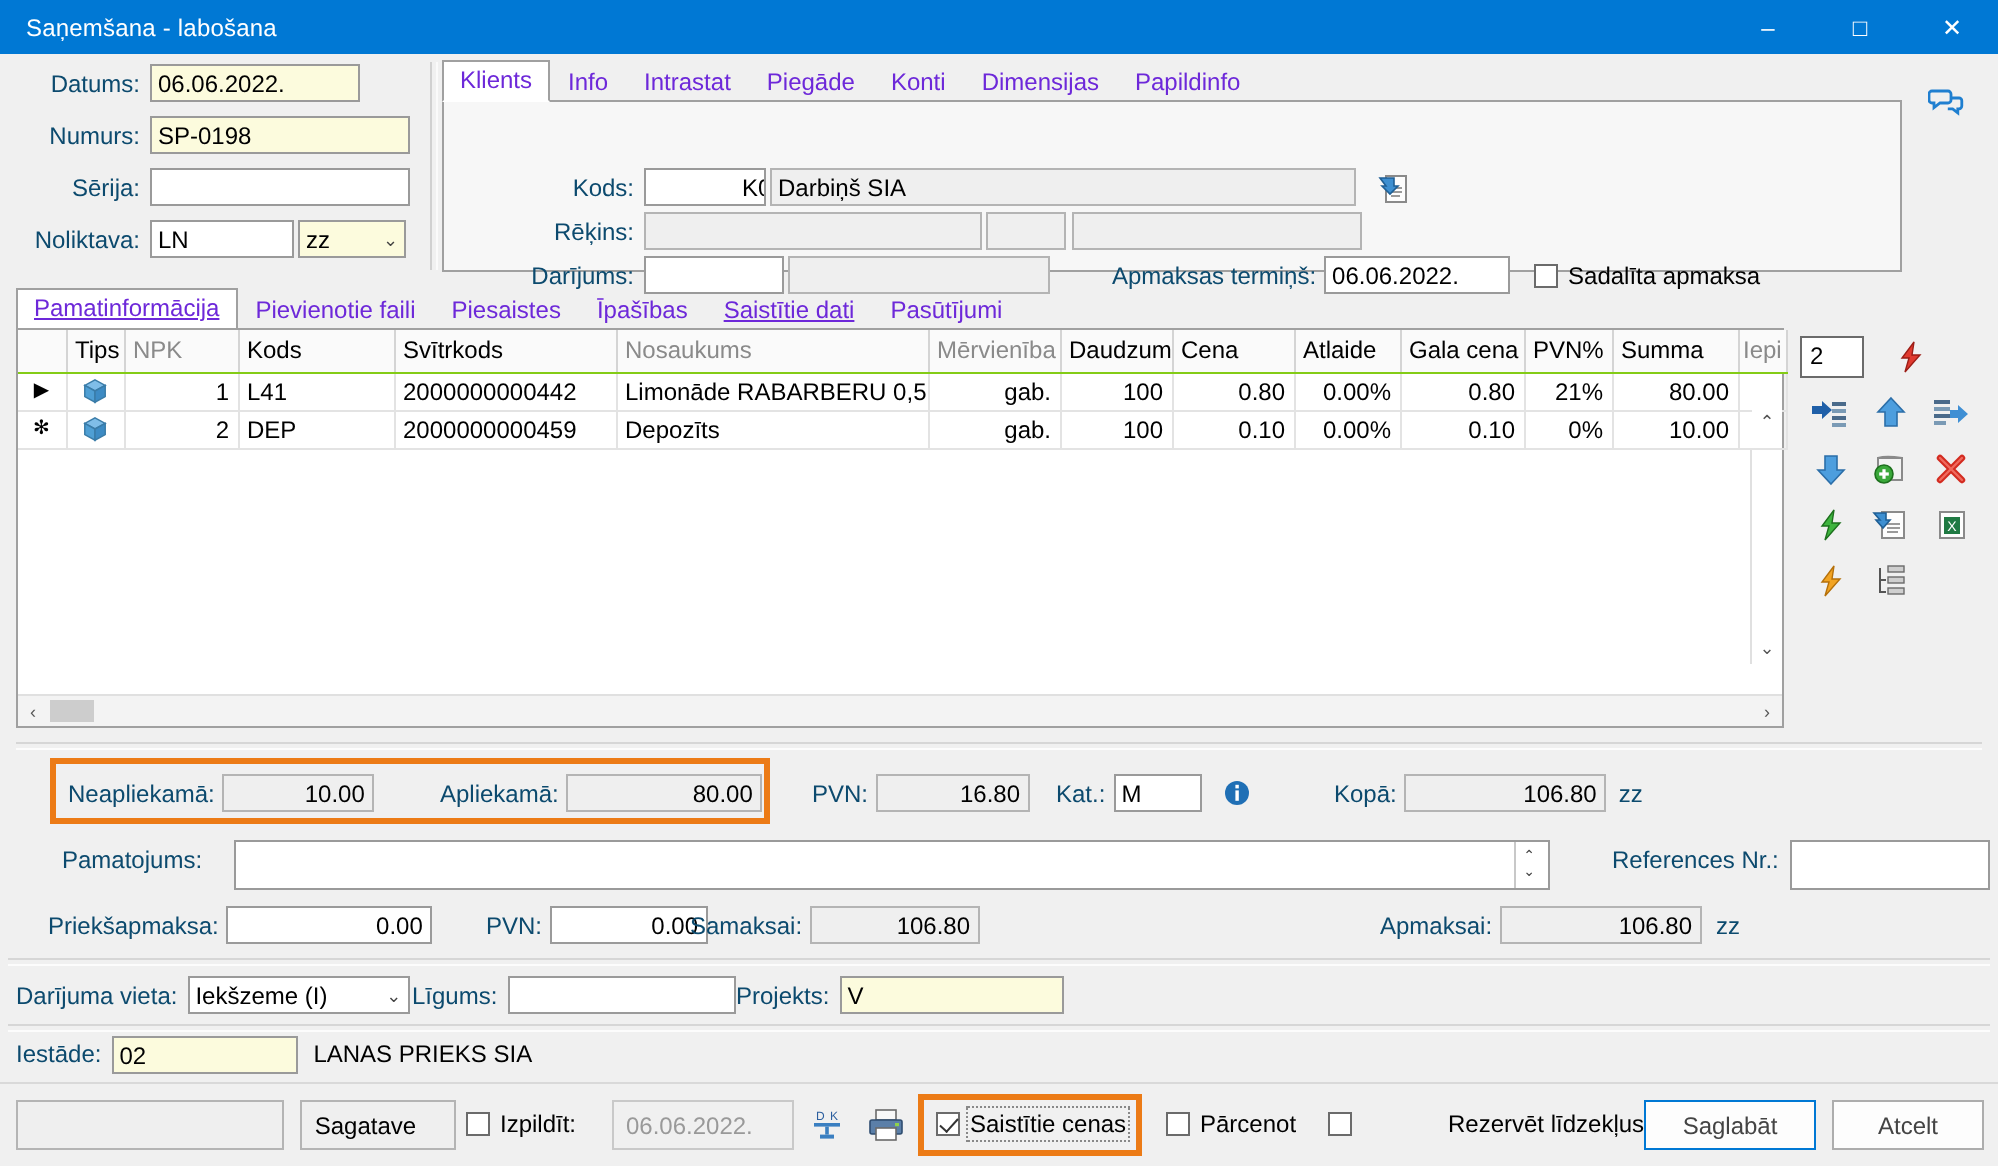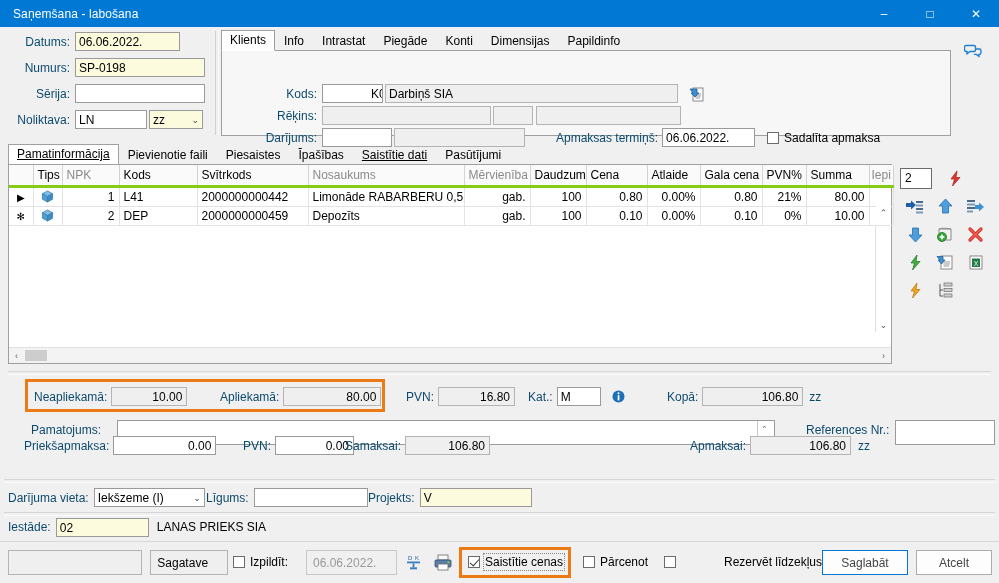--- a/index.html
+++ b/index.html
@@ -55,21 +55,21 @@
   .row-tl .lbl{width:62px;text-align:right;padding-right:5px;}
 
   
   .vsep{position:absolute;left:215px;top:31px;width:2px;height:104px;
         border-left:1px solid #d0d0d0;border-right:1px solid #fafafa;}
 
   
   .tabstrip{display:flex;align-items:flex-end;height:19px;border-bottom:1px solid #a0a0a0;}
   .tab{
     padding:2px 8px 3px 8px;font-size:12px;border:1px solid transparent;
-    border-bottom:none;position:relative;top:1px;white-space:nowrap;color:#000000;
+    border-bottom:none;position:relative;top:1px;white-space:nowrap;color:#6d28d9;
   }
   .tab.active{
     background:#fff;border:1px solid #a0a0a0;border-bottom:1px solid #fff;
   }
   .tab u{text-decoration:underline;}
 
   
   .clientbox{position:absolute;left:221px;top:31px;width:730px;height:104px;}
   .client-inner{
     border:1px solid #a0a0a0;border-top:none;background:#f7f7f7;height:84px;position:relative;
@@ -78,21 +78,21 @@
 
   
   .maintabs{position:absolute;left:8px;top:145px;width:884px;}
   .gridwrap{
     position:absolute;left:8px;top:164px;width:884px;height:200px;
     background:#fff;border:1px solid #a0a0a0;box-sizing:border-box;
     display:flex;flex-direction:column;
   }
   table.grid{border-collapse:collapse;width:100%;table-layout:fixed;font-size:12px;}
   table.grid th{
-    background:#fafafa;border-right:1px solid #d4d4d4;border-bottom:3px solid #84cc16;
+    background:#fafafa;border-right:1px solid #d4d4d4;border-bottom:1px solid #84cc16;
     font-weight:normal;text-align:left;padding:3px 4px;height:21px;box-sizing:border-box;
     color:#000;white-space:nowrap;overflow:hidden;
   }
   table.grid th.muted{color:#8a8a8a;}
   table.grid td{
     border-right:1px solid #e3e3e3;border-bottom:1px solid #e3e3e3;
     padding:2px 4px;height:19px;box-sizing:border-box;white-space:nowrap;overflow:hidden;
   }
   td.num{text-align:right;}
   td.ctr{text-align:center;}
@@ -498,21 +498,21 @@
           <span>⌃</span>
           <span>⌄</span>
         </span>
     </div>
     <div class="abs" style="left:806px;top:6px;">
       <span class="lbl">References Nr.:</span>
     </div>
     <div class="fld abs" style="left:895px;top:3px;width:100px;height:25px;"></div>
   </div>
 
-  <div class="abs" style="left:0;top:432px;width:999px;height:26px;">
+  <div class="abs" style="left:0;top:449px;width:999px;height:26px;">
     <div class="abs" style="left:24px;top:4px;display:flex;align-items:center;">
       <span class="lbl">Priekšapmaksa:</span>
       <span class="fld right" style="width:103px;margin-left:4px;">0.00</span>
     </div>
     <div class="abs" style="left:243px;top:4px;display:flex;align-items:center;">
       <span class="lbl">PVN:</span>
       <span class="fld right" style="width:79px;margin-left:4px;">0.00</span>
     </div>
     <div class="abs" style="left:345px;top:4px;display:flex;align-items:center;">
       <span class="lbl">Samaksai:</span>

